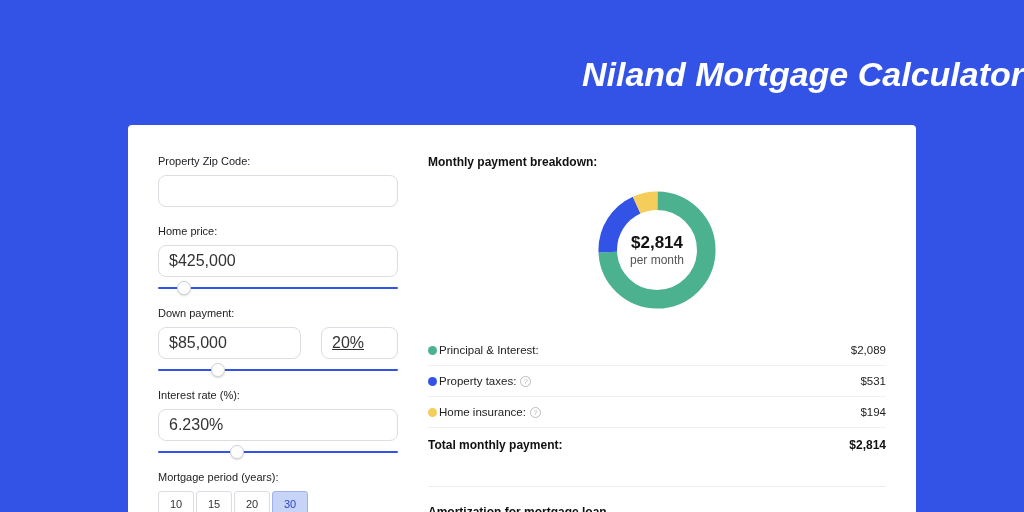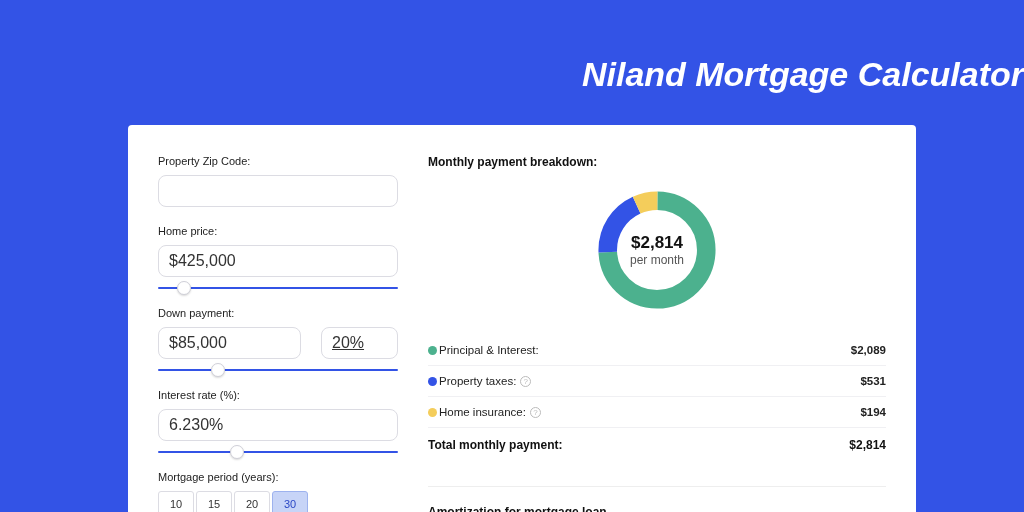--- a/index.html
+++ b/index.html
@@ -25,21 +25,21 @@
   .donut-wrap { display: flex; justify-content: center; margin-bottom: 20px; }
   .donut { position: relative; width: 130px; height: 130px; }
   .donut-center { position: absolute; top: 50%; left: 50%; transform: translate(-50%, -50%); text-align: center; }
   .donut-val { font-size: 17px; font-weight: 700; color: #111; }
   .donut-sub { font-size: 12px; color: #555; }
   .legend-row { display: flex; align-items: center; justify-content: space-between; padding: 9px 0; border-bottom: 1px solid #f0f0f3; font-size: 11.5px; }
   .legend-row:last-of-type { border-bottom: 1px solid #f0f0f3; }
   .legend-left { display: flex; align-items: center; gap: 2px; }
   .dot { width: 9px; height: 9px; border-radius: 50%; display: inline-block; }
   .legend-label { color: #222; }
-  .legend-val { color: #222; font-weight: 700; padding-left: 48px; }
+  .legend-val { color: #222; font-weight: 400; padding-left: 48px; }
   .total-row { display: flex; justify-content: space-between; padding: 10px 0; font-size: 12px; font-weight: 700; color: #111; }
   .info-ico { width: 11px; height: 11px; border: 1px solid #bbb; border-radius: 50%; display: inline-flex; align-items: center; justify-content: center; font-size: 8px; color: #bbb; margin-left: 2px; }
   .amort { margin-top: 24px; border-top: 1px solid #eee; padding-top: 18px; }
   .amort-title { font-size: 12px; font-weight: 700; color: #111; margin-bottom: 12px; }
   .periods-label { font-size: 11px; color: #222; margin-bottom: 8px; margin-top: 6px; display: block; }
 </style>
 </head>
 <body>
 
 <div class="bg">

